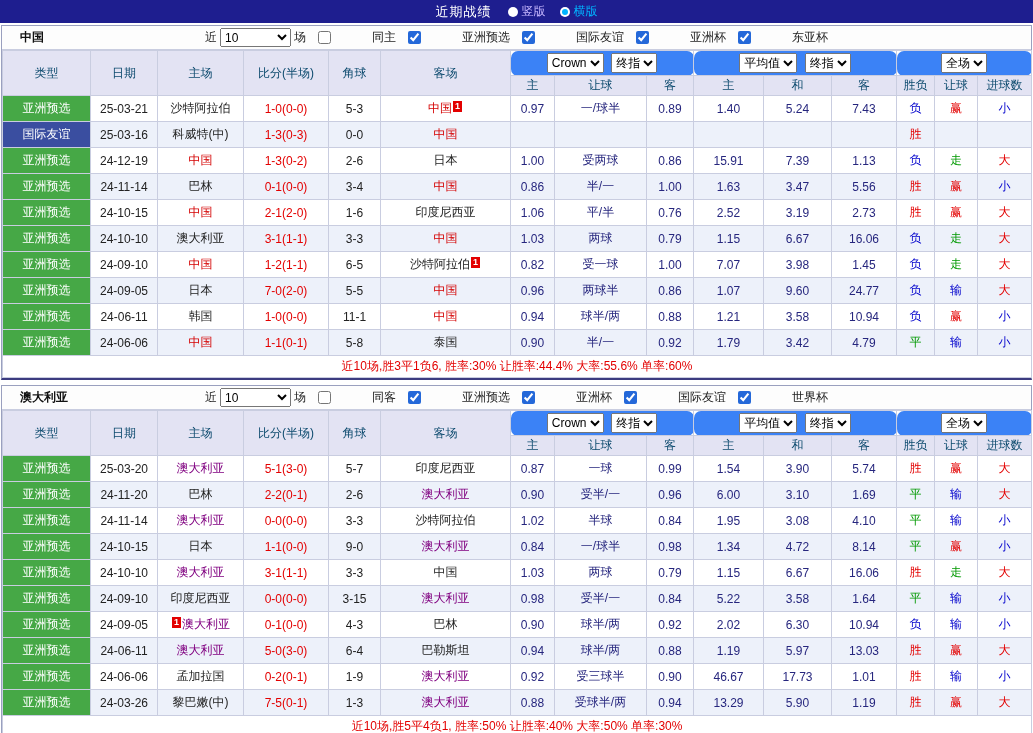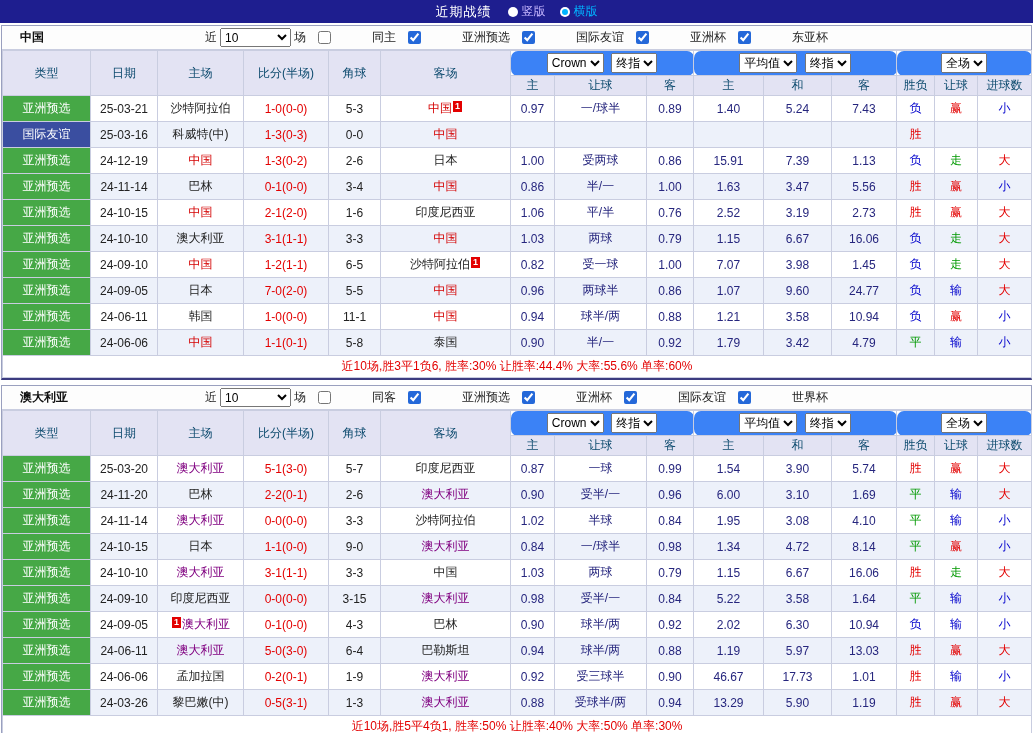--- a/index.html
+++ b/index.html
@@ -541,21 +541,21 @@
             <td class="num">17.73</td>
             <td class="num">1.01</td>
             <td class="res-r">胜</td>
             <td class="res-b">输</td>
             <td class="res-b">小</td>
           </tr>
           <tr class="alt">
             <td class="type-asian">亚洲预选</td>
             <td class="date">24-03-26</td>
             <td class="team"><span>黎巴嫩(中)</span></td>
-            <td class="score">0-5(3-1)</td>
+            <td class="score">7-5(0-1)</td>
             <td class="corner">1-3</td>
             <td class="team"><span style="color: rgb(128, 0, 128);">澳大利亚</span></td>
             <td class="num">0.88</td>
             <td class="num">受球半/两</td>
             <td class="num">0.94</td>
             <td class="num">13.29</td>
             <td class="num">5.90</td>
             <td class="num">1.19</td>
             <td class="res-r">胜</td>
             <td class="res-r">赢</td>

